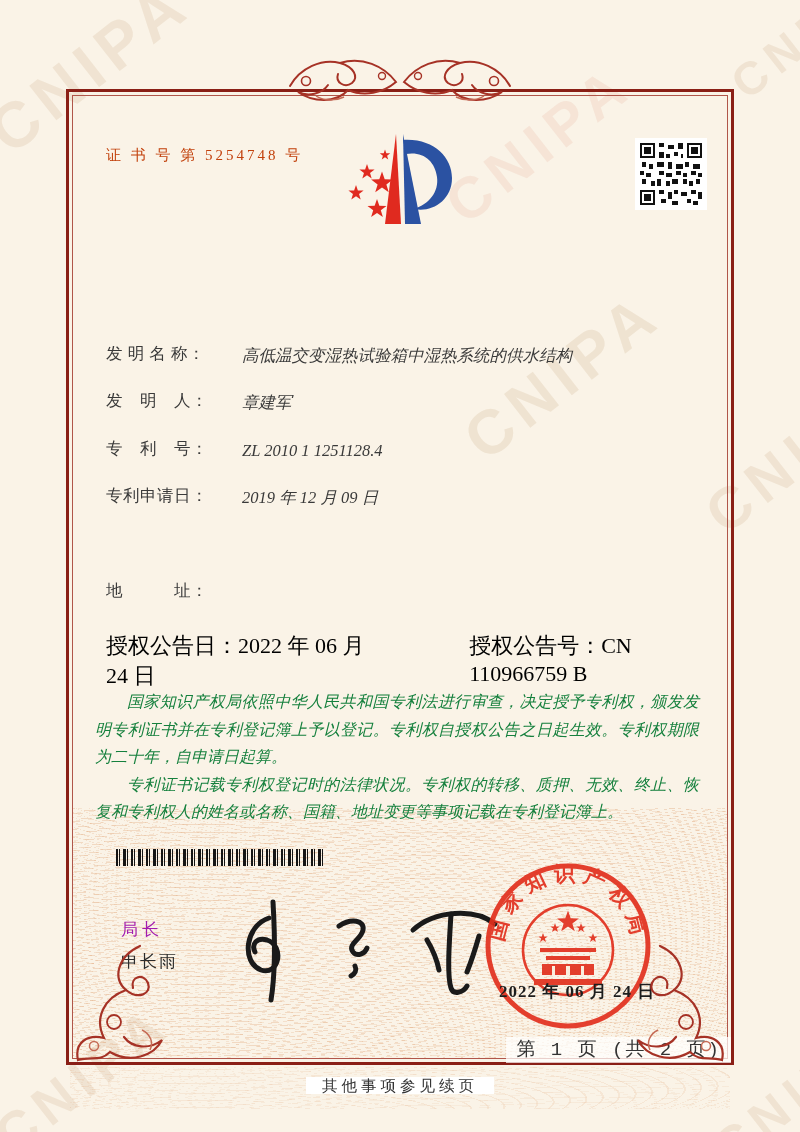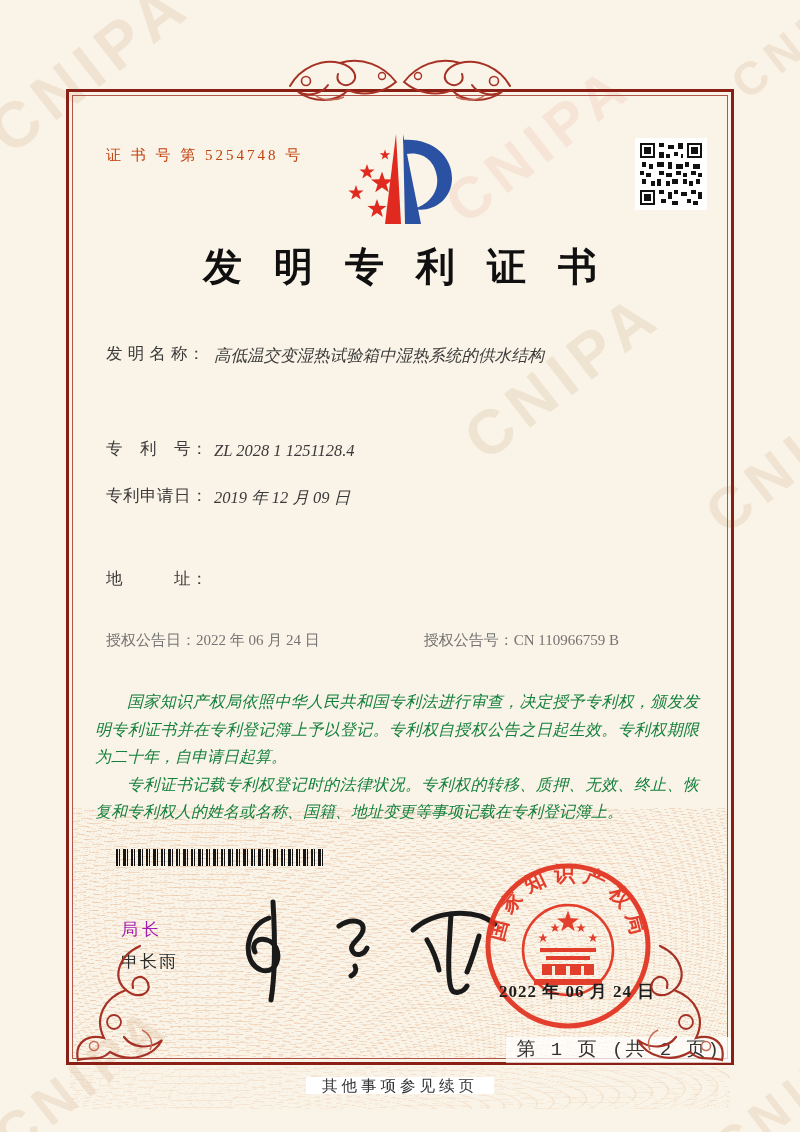--- a/index.html
+++ b/index.html
@@ -42,25 +42,25 @@
   }
   .logo { position:absolute; left:268px; top:38px; }
   .qr-box { position:absolute; left:566px; top:46px; background:#fff; padding:5px; }
   .title {
     position:absolute; left:0; top:148px; width:100%;
     text-align:center; font-size:39px; font-weight:700;
     letter-spacing:32px; padding-left:32px; color:#101010;
   }
   .field-row {
     position:absolute; left:37px; display:flex; align-items:flex-start;
-    font-size:16.5px; color:#3a3a3a;
+    font-size:16.5px; color:#3a3a3a;gap:28px;
   }
   .field-label { flex:0 0 108px; letter-spacing:.5px; }
   .field-value { max-width:450px; line-height:26px;font-style:italic; }
-  .grant-row { position:absolute; left:37px; top:539px; width:600px; display:flex; font-size:15px; color:#737373; }
+  .grant-row { position:absolute; left:37px; top:539px; width:600px; display:flex; font-size:22px; color:#000000; }
   .grant-right { margin-left:104px; }
   .legal {
     position:absolute; left:26px; top:572px; width:604px;
     font-style:italic; font-size:16px; line-height:27.5px;
     color:#15803d; text-align:justify;margin-top:24px;
   }
   .legal p { text-indent:2em; }
   .barcode {
     position:absolute; left:47px; top:757px; width:208px; height:17px;
     background:repeating-linear-gradient(90deg,
@@ -165,35 +165,38 @@
             </g>
         </g>
         <g fill="#fff">
           <path d="M1,1h5v1h-5z M1,2h1v4h-1z M5,2h1v4h-1z M2,5h4v1h-4z"></path>
           <path d="M23,1h5v1h-5z M23,2h1v4h-1z M27,2h1v4h-1z M23,5h5v1h-5z"></path>
           <path d="M1,23h5v1h-5z M1,24h1v4h-1z M5,24h1v4h-1z M1,27h5v1h-5z"></path>
         </g>
       </svg>
     </div>
 
-    <div class="title">发明专利证书</div>
 
     <div class="field-row" style="top:251px">
       <span class="field-label">发 明 名 称：</span>
       <span class="field-value">高低温交变湿热试验箱中湿热系统的供水结构</span>
     </div>
+    <div class="field-row" style="top:298px">
+      <span class="field-label">发　明　人：</span>
+      <span class="field-value">章建军</span>
+    </div>
     <div class="field-row" style="top:346px">
       <span class="field-label">专　利　号：</span>
-      <span class="field-value">ZL 2028 1 1251128.4</span>
+      <span class="field-value">ZL 2010 1 1251128.4</span>
     </div>
     <div class="field-row" style="top:393px">
       <span class="field-label">专利申请日：</span>
       <span class="field-value">2019 年 12 月 09 日</span>
     </div>
-    <div class="field-row" style="top:476px">
+    <div class="field-row" style="top:488px">
       <span class="field-label">地　　　址：</span>
     </div>
 
     <div class="grant-row">
       <span>
         <span>授权公告日：</span><span>2022 年 06 月 24 日</span>
       </span>
       <span class="grant-right">
         <span>授权公告号：</span><span>CN 110966759 B</span>
       </span>

